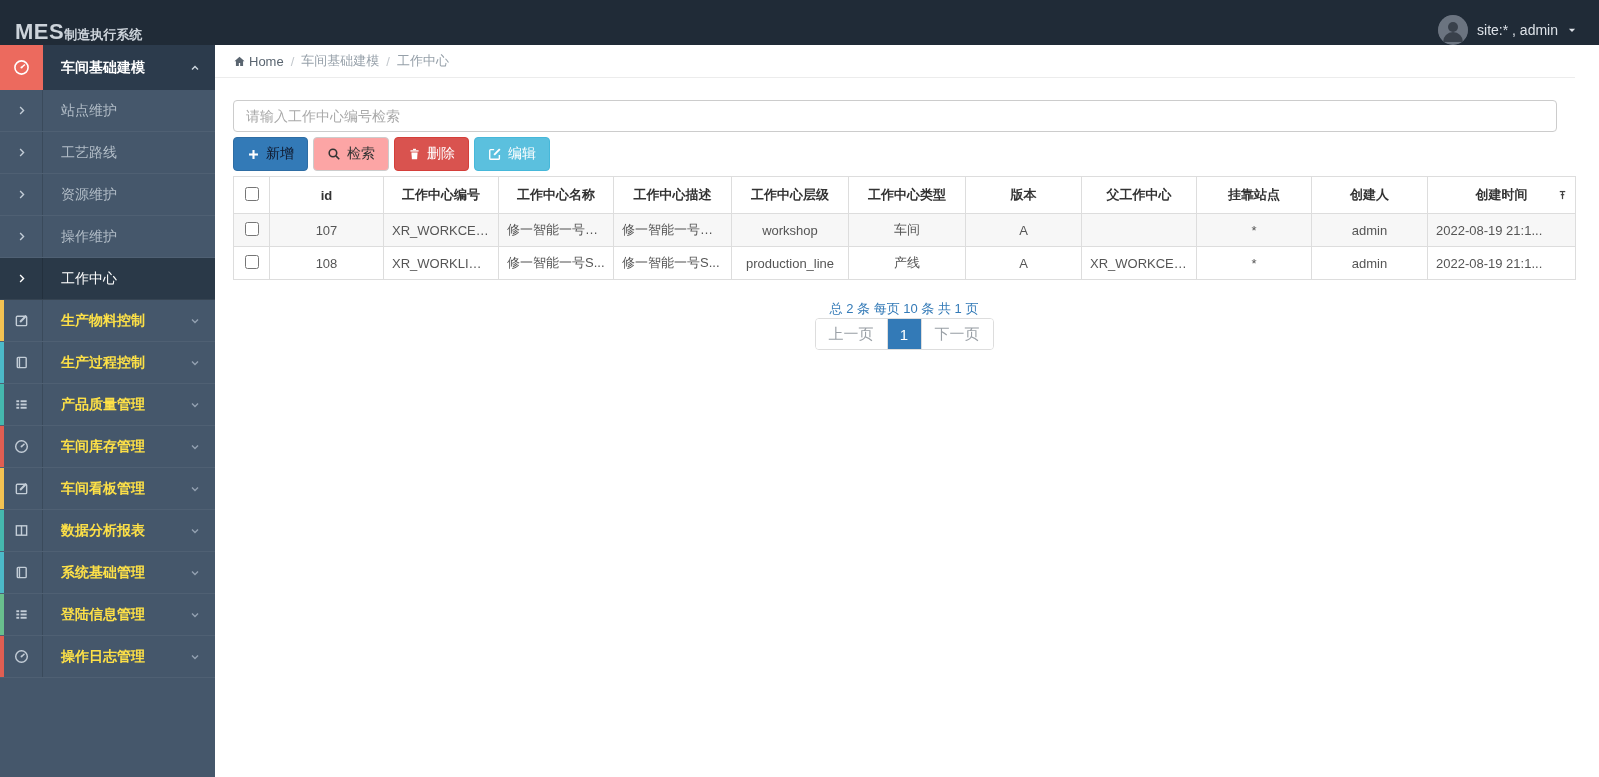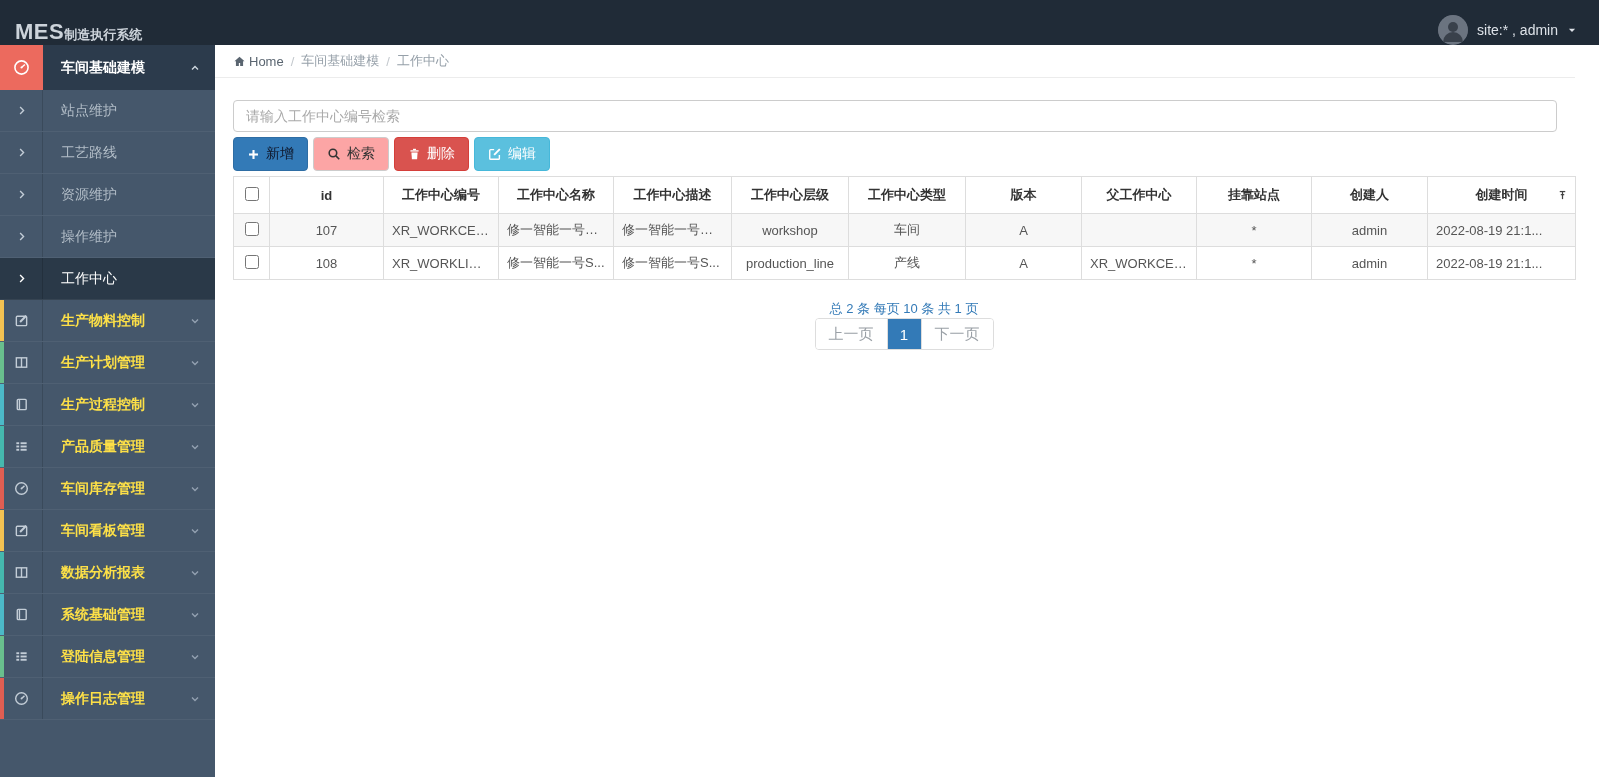--- a/index.html
+++ b/index.html
@@ -167,33 +167,20 @@
         <rect x="2.5" y="3.5" width="11" height="10" rx="1"></rect>
           <line x1="6.5" y1="9.5" x2="13" y2="3" stroke-width="2.2"></line>
       </svg>
     </span>
     <span class="side-label group-label">生产物料控制</span>
     <svg class="chev" width="12" height="12" viewBox="0 0 16 16" fill="none" stroke="currentColor" stroke-width="1.8">
         <polyline points="4,6 8,10 12,6"></polyline>
       </svg>
   </div>
 
-  <div class="side-row">
-    <span class="strip" style="background-color: rgb(105, 191, 141);"></span>
-    <span class="icon-cell">
-      <svg width="15" height="15" viewBox="0 0 16 16" fill="none" stroke="currentColor" stroke-width="1.5">
-        <rect x="2.5" y="3" width="11" height="10"></rect>
-          <line x1="8" y1="3" x2="8" y2="13"></line>
-      </svg>
-    </span>
-    <span class="side-label group-label">生产计划管理</span>
-    <svg class="chev" width="12" height="12" viewBox="0 0 16 16" fill="none" stroke="currentColor" stroke-width="1.8">
-        <polyline points="4,6 8,10 12,6"></polyline>
-      </svg>
-  </div>
 
   <div class="side-row">
     <span class="strip" style="background-color: rgb(76, 185, 200);"></span>
     <span class="icon-cell">
       <svg width="15" height="15" viewBox="0 0 16 16" fill="none" stroke="currentColor" stroke-width="1.5">
         <rect x="3.5" y="2.5" width="9.5" height="11" rx="1"></rect>
           <line x1="5.8" y1="2.5" x2="5.8" y2="13.5"></line>
       </svg>
     </span>
     <span class="side-label group-label">生产过程控制</span>

